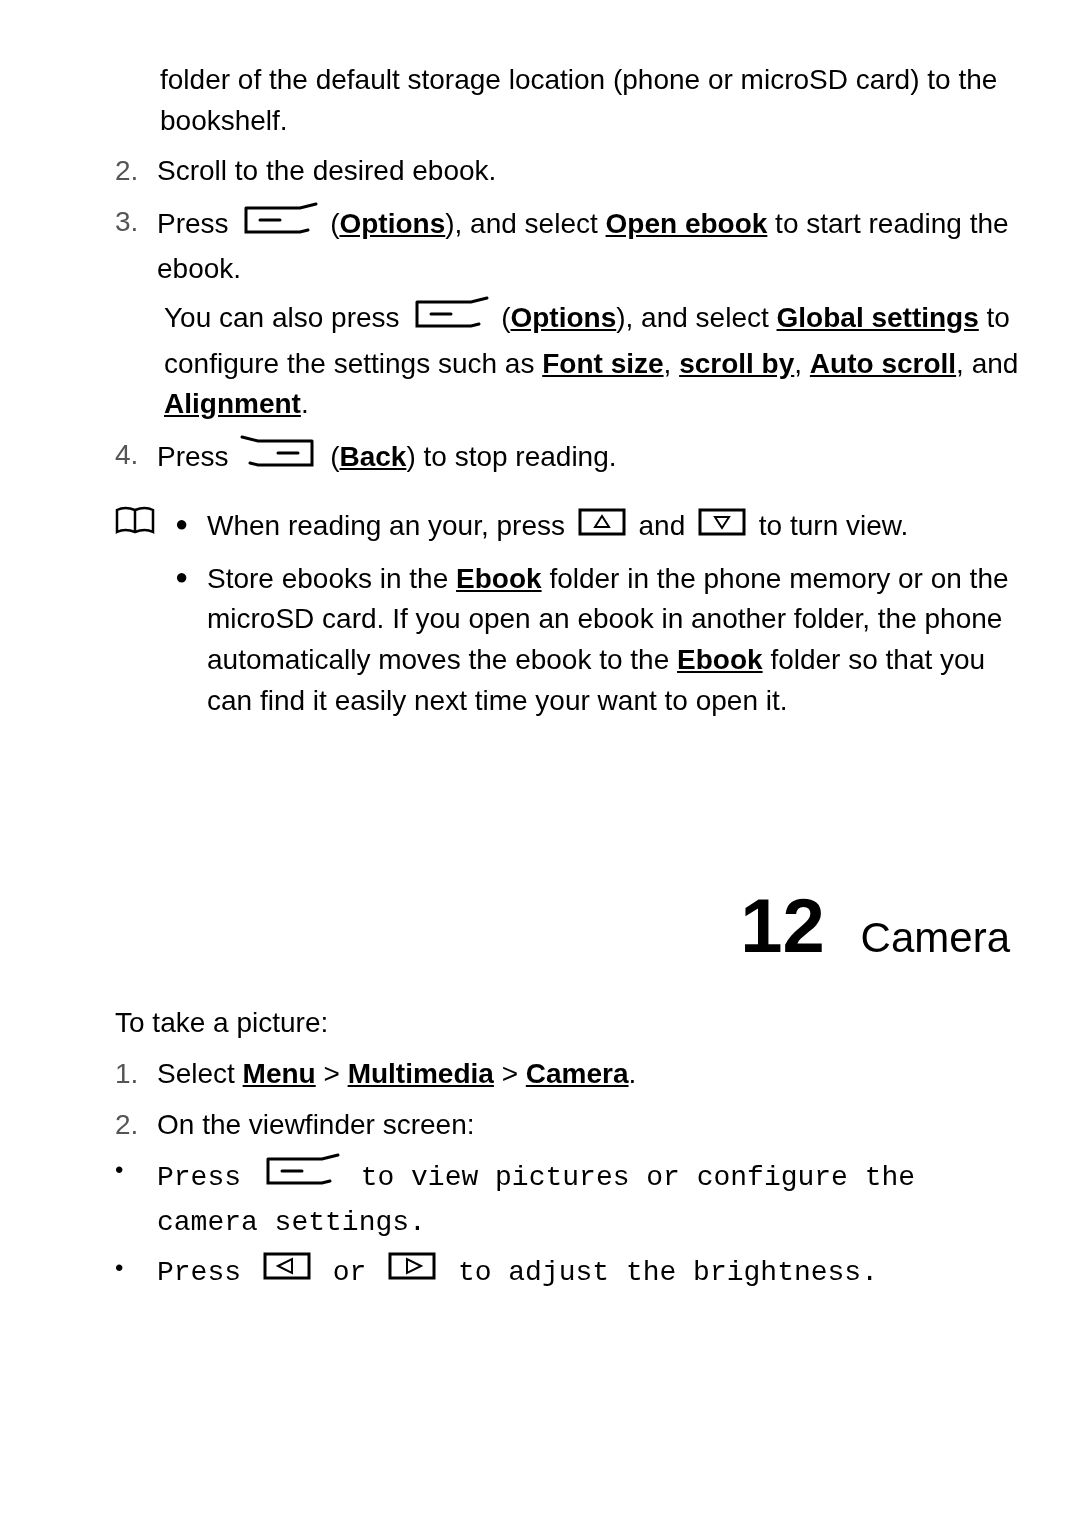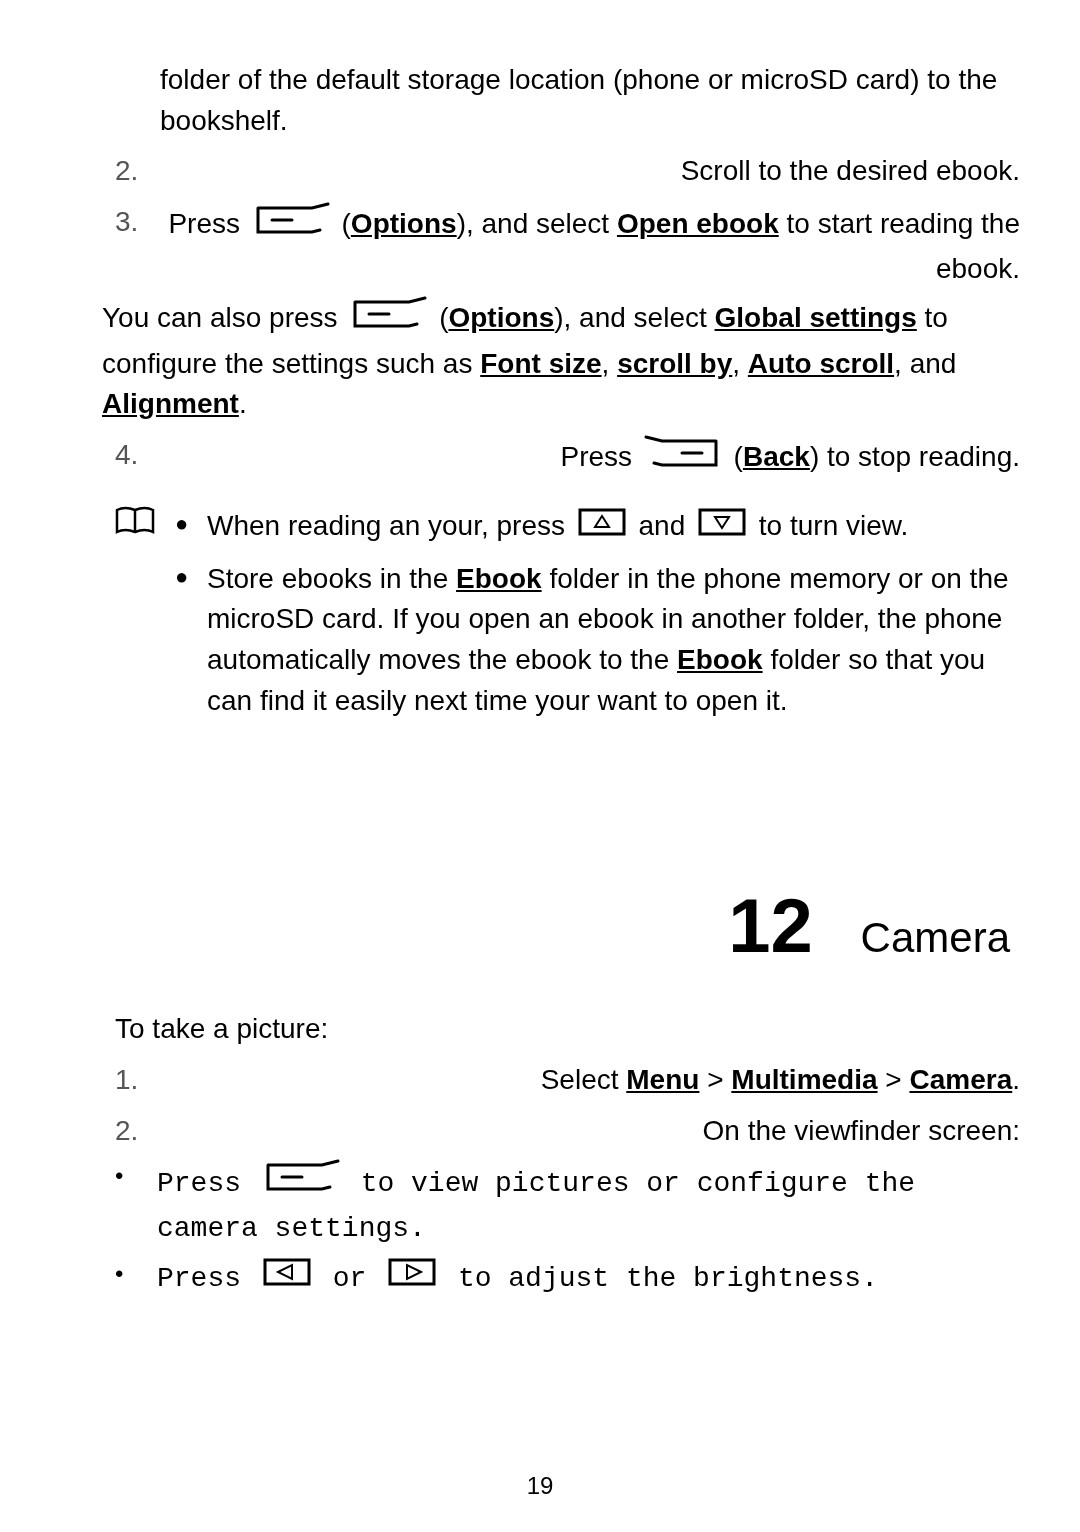--- a/index.html
+++ b/index.html
@@ -23,36 +23,36 @@
   .num-row {
     display: flex;
     margin-top: 10px;
     margin-left: 55px;
   }
   .num-row .num {
     width: 42px;
     flex-shrink: 0;
     color: #555;
   }
-  .num-row .txt { flex: 1; text-align: right; }
+  .num-row .txt { flex: 1; }
   .bullet-row {
     display: flex;
     margin-top: 8px;
     margin-left: 55px;
   }
   .bullet-row .dot {
     width: 42px;
     flex-shrink: 0;
     font-size: 24px;
     line-height: 34px;
   }
   .bullet-row .txt { flex: 1; font-family: Liberation Mono, monospace; }
   .sub-para {
     margin-top: 6px;
-    margin-left: 42px;
+    margin-left: 104px;
   }
   b { font-weight: bold; text-decoration: underline; }
   .key-icon {
     display: inline-block;
     vertical-align: middle;
     margin: 0 4px;
   }
   .note-row {
     display: flex;
     margin-top: 24px;
@@ -76,35 +76,35 @@
   .note-bullets .nb .nbtxt { flex: 1; }
   .chapter {
     margin-top: 140px;
     text-align: right;
     padding-right: 10px;
   }
   .chapter .chapnum {
     font-size: 76px;
     font-weight: 900;
     display: inline-block;
-    margin-right: 40px;
+    margin-right: 28px;
     vertical-align: baseline;
     text-align: right;
   }
   .chapter .chaptitle {
     font-size: 42px;
     display: inline-block;
     vertical-align: baseline;
   }
   .body-p {
     margin-top: 36px;
     margin-left: 55px;
   }
   .body-p2 {
-    margin-top: 28px;
+    margin-top: 22px;
     margin-left: 55px;
   }
   .pagenum {
     position: absolute;
     bottom: 28px;
     left: 0;
     right: 0;
     text-align: center;
     font-size: 24px;
   }
@@ -241,14 +241,13 @@
       <span class="key-icon">
         <svg width="50" height="30" viewBox="0 0 50 30">
           <rect x="3" y="3" width="44" height="24" stroke="#000" stroke-width="3" fill="none"></rect>
           <path d="M34 15 L20 8 V22 Z" stroke="#000" stroke-width="2" fill="none"></path>
         </svg>
       </span>
       <span> to adjust the brightness.</span>
     </div>
   </div>
 
-  <div class="pagenum">19</div>
 </div>
 
 </body></html>

